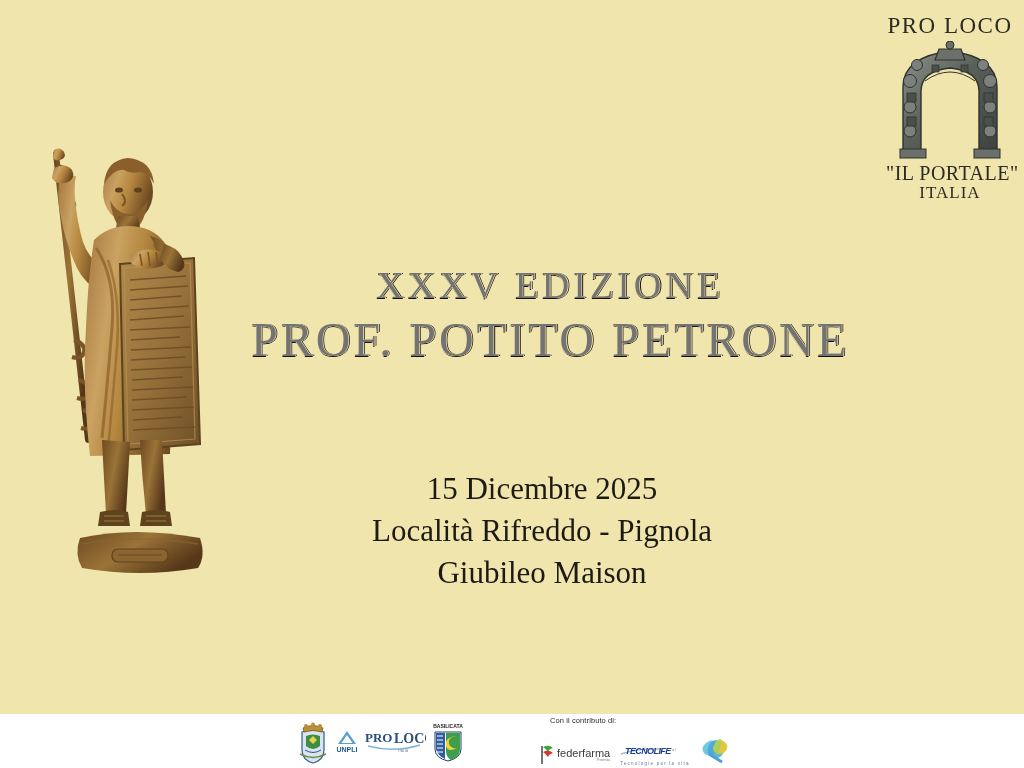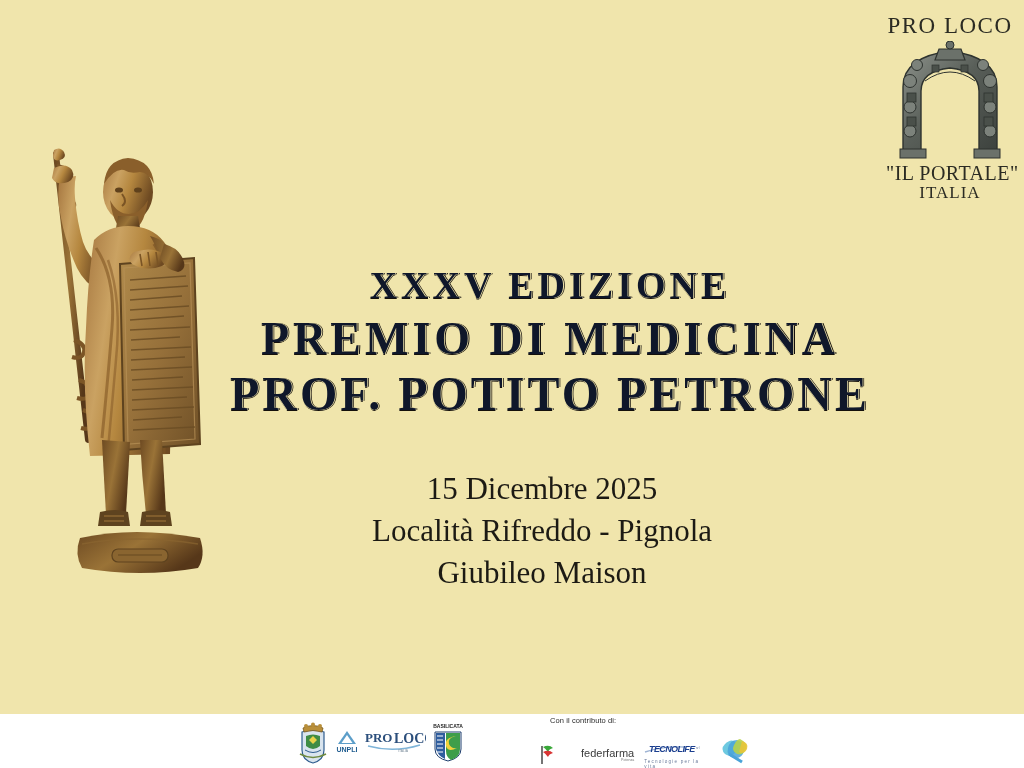--- a/index.html
+++ b/index.html
@@ -82,22 +82,22 @@
   
   .headline {
     position: absolute;
     left: 180px;
     top: 266px;
     width: 740px;
     text-align: center;
   }
   .title-line {
     font-family: "Liberation Serif", serif;
-    font-weight: bold;
-    color: #0f172a;
+    font-weight: normal;
+    color: #737373;
     white-space: nowrap;
     line-height: 1;
     
     -webkit-text-stroke: 0px;
     text-shadow:
        0.8px 0 0 #f0e5ac,
       -0.8px 0 0 #f0e5ac,
        0 0.8px 0 #14100c,
        1.6px 0 0 #14100c;
   }
@@ -175,21 +175,20 @@
     display: flex;
     align-items: center;
     gap: 1px;
   }
   .federfarma-name {
     font-family: "Liberation Sans", sans-serif;
     font-size: 11px;
     color: #3a3a3a;
     line-height: 1;
     font-weight: normal;
-    margin-left: 24px;
   }
   .federfarma-sub {
     font-family: "Liberation Sans", sans-serif;
     font-size: 3.6px;
     color: #777;
     text-align: right;
     line-height: 1;
   }
   .tecnolife-tag {
     font-family: "Liberation Sans", sans-serif;
@@ -362,21 +361,20 @@
     <path d="M58 404 q54 -10 116 0" fill="none" stroke="#8a6530" stroke-width="1.6" opacity="0.7"></path>
 
     <rect x="88" y="409" width="56" height="13" rx="6" fill="#8a6530" stroke="#5e431f" stroke-width="1.2"></rect>
     <g stroke="#5e431f" stroke-width="1.2" opacity="0.8">
       <line x1="94" y1="415" x2="138" y2="415"></line>
     </g>
   </svg>
 
   <div class="headline">
     <div class="title-line title-1">XXXV EDIZIONE</div>
-    <div class="title-line title-2">PREMIO DI MEDICINA</div>
     <div class="title-line title-3">PROF. POTITO PETRONE</div>
   </div>
 
   <div class="details">
     <div class="detail-line">15 Dicembre 2025</div>
     <div class="detail-line">Località Rifreddo - Pignola</div>
     <div class="detail-line">Giubileo Maison</div>
   </div>
 
   <div class="footer">

